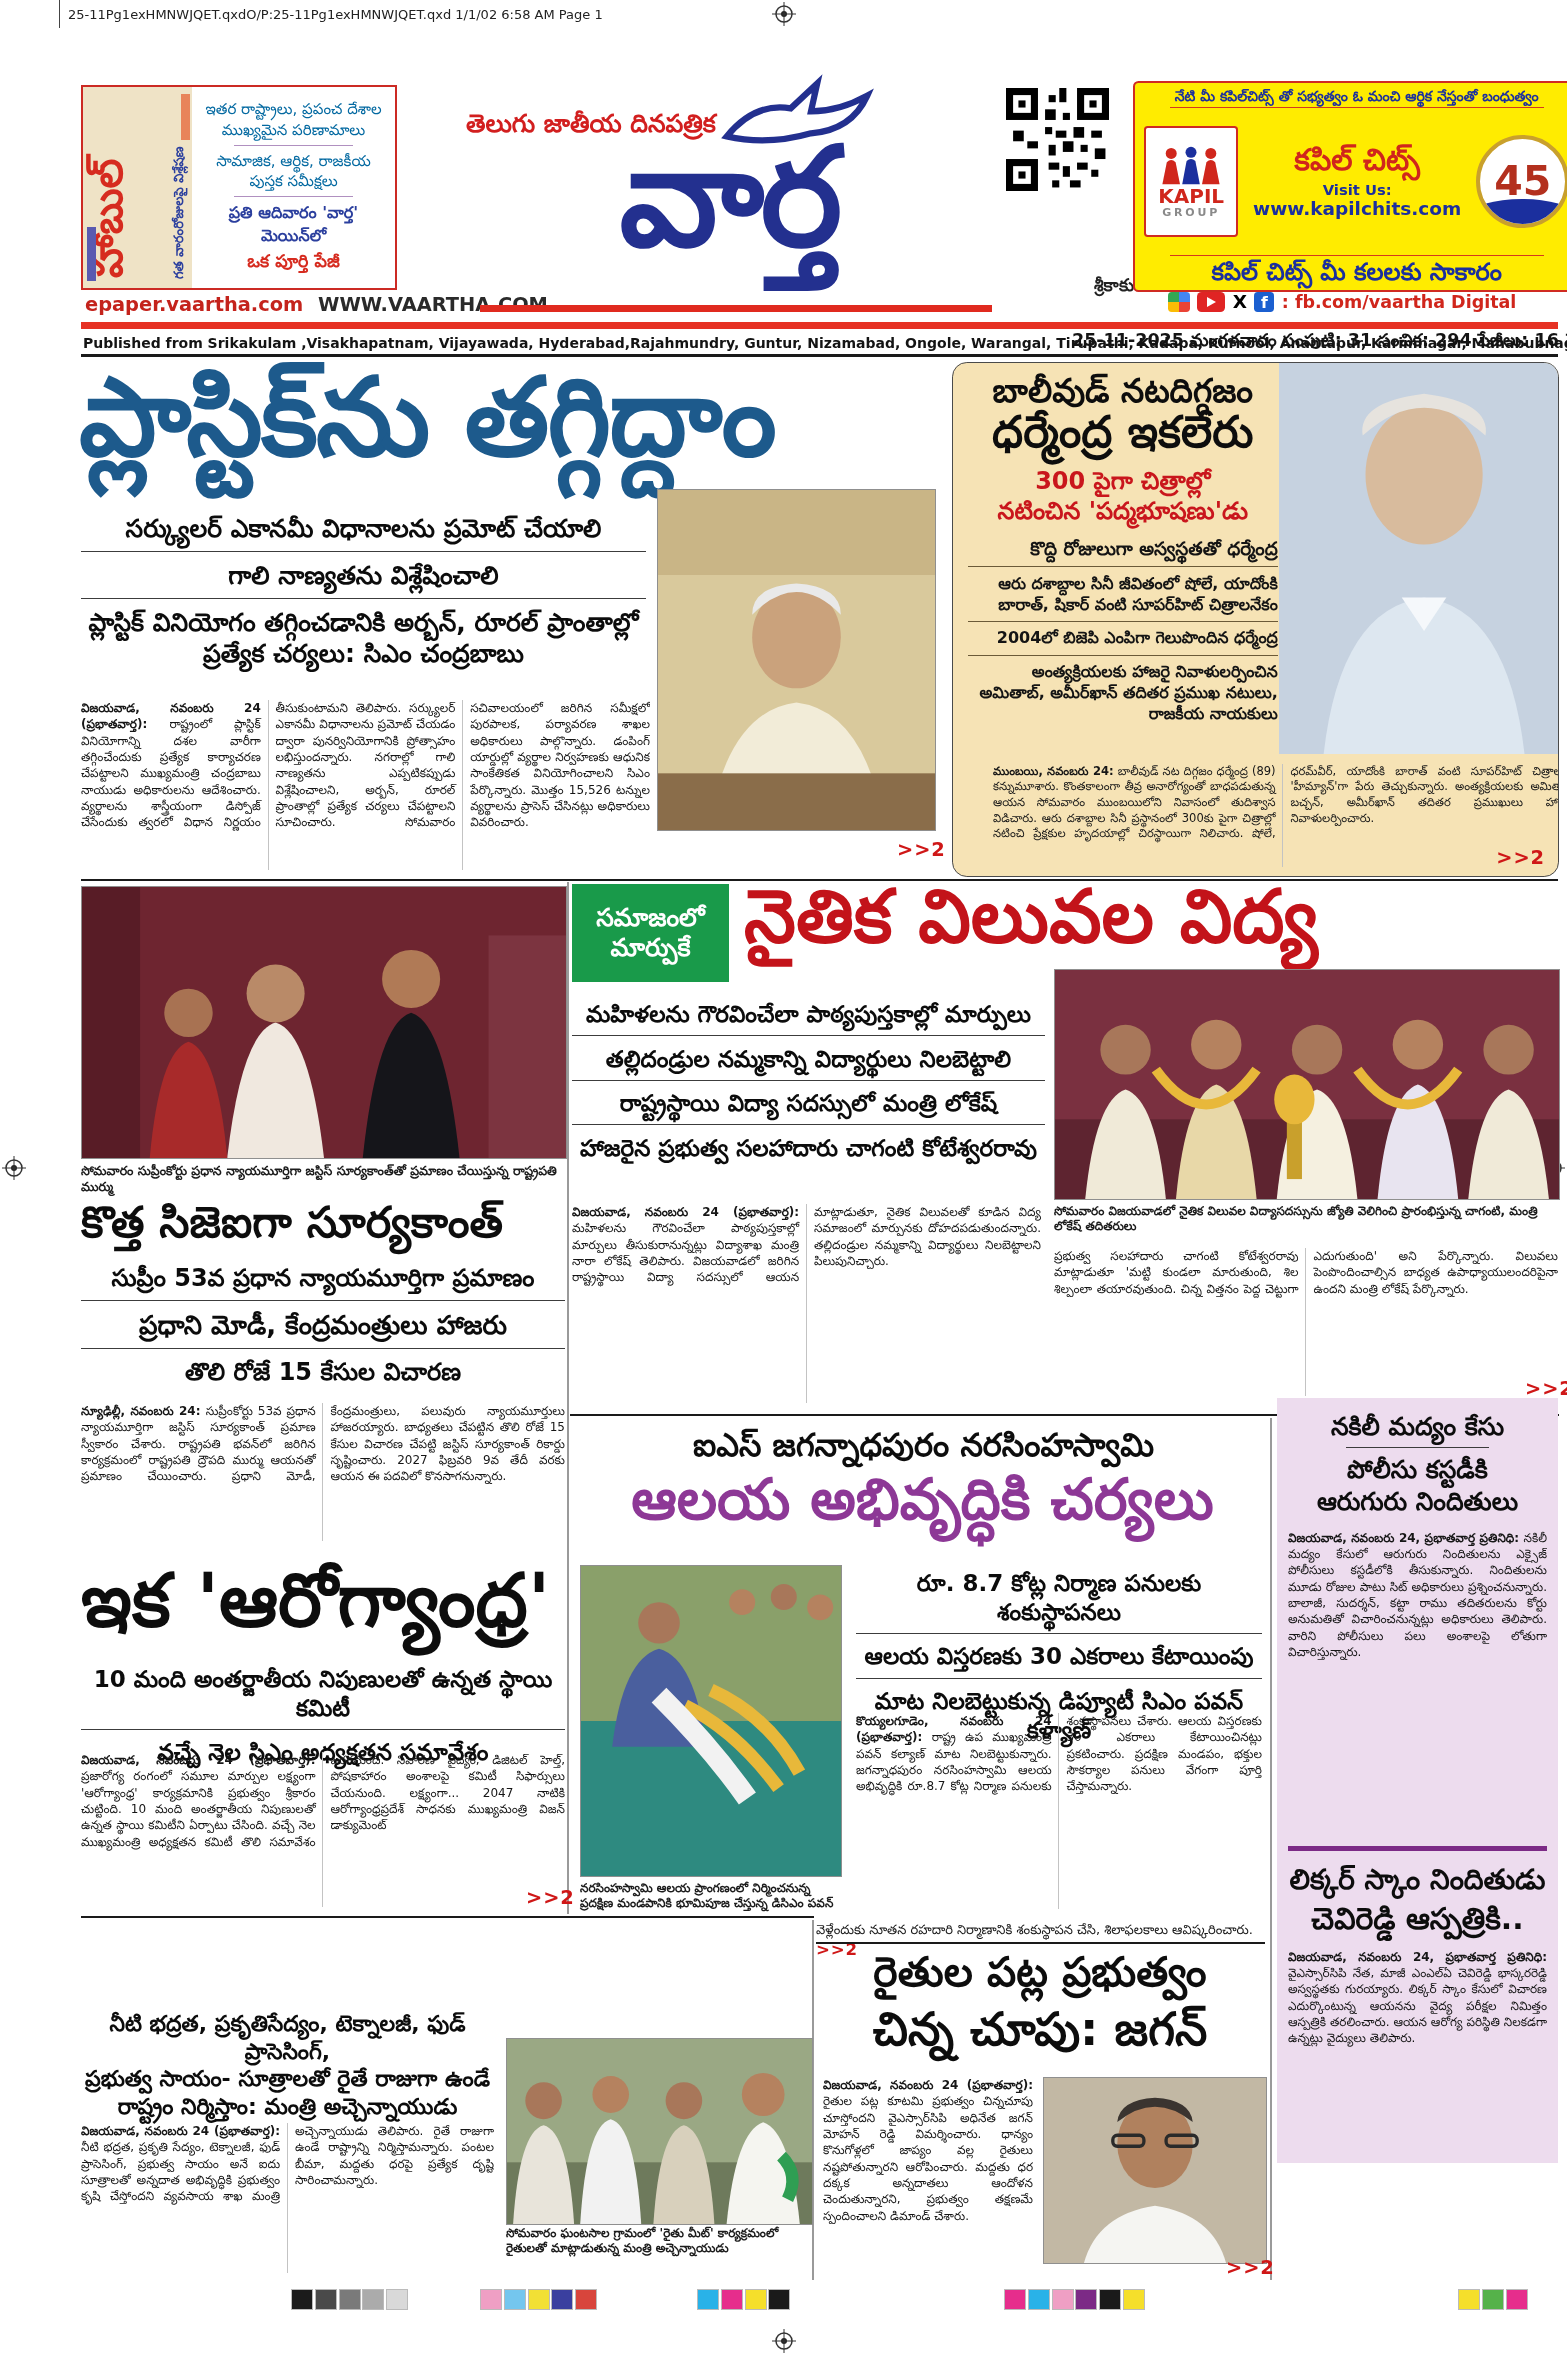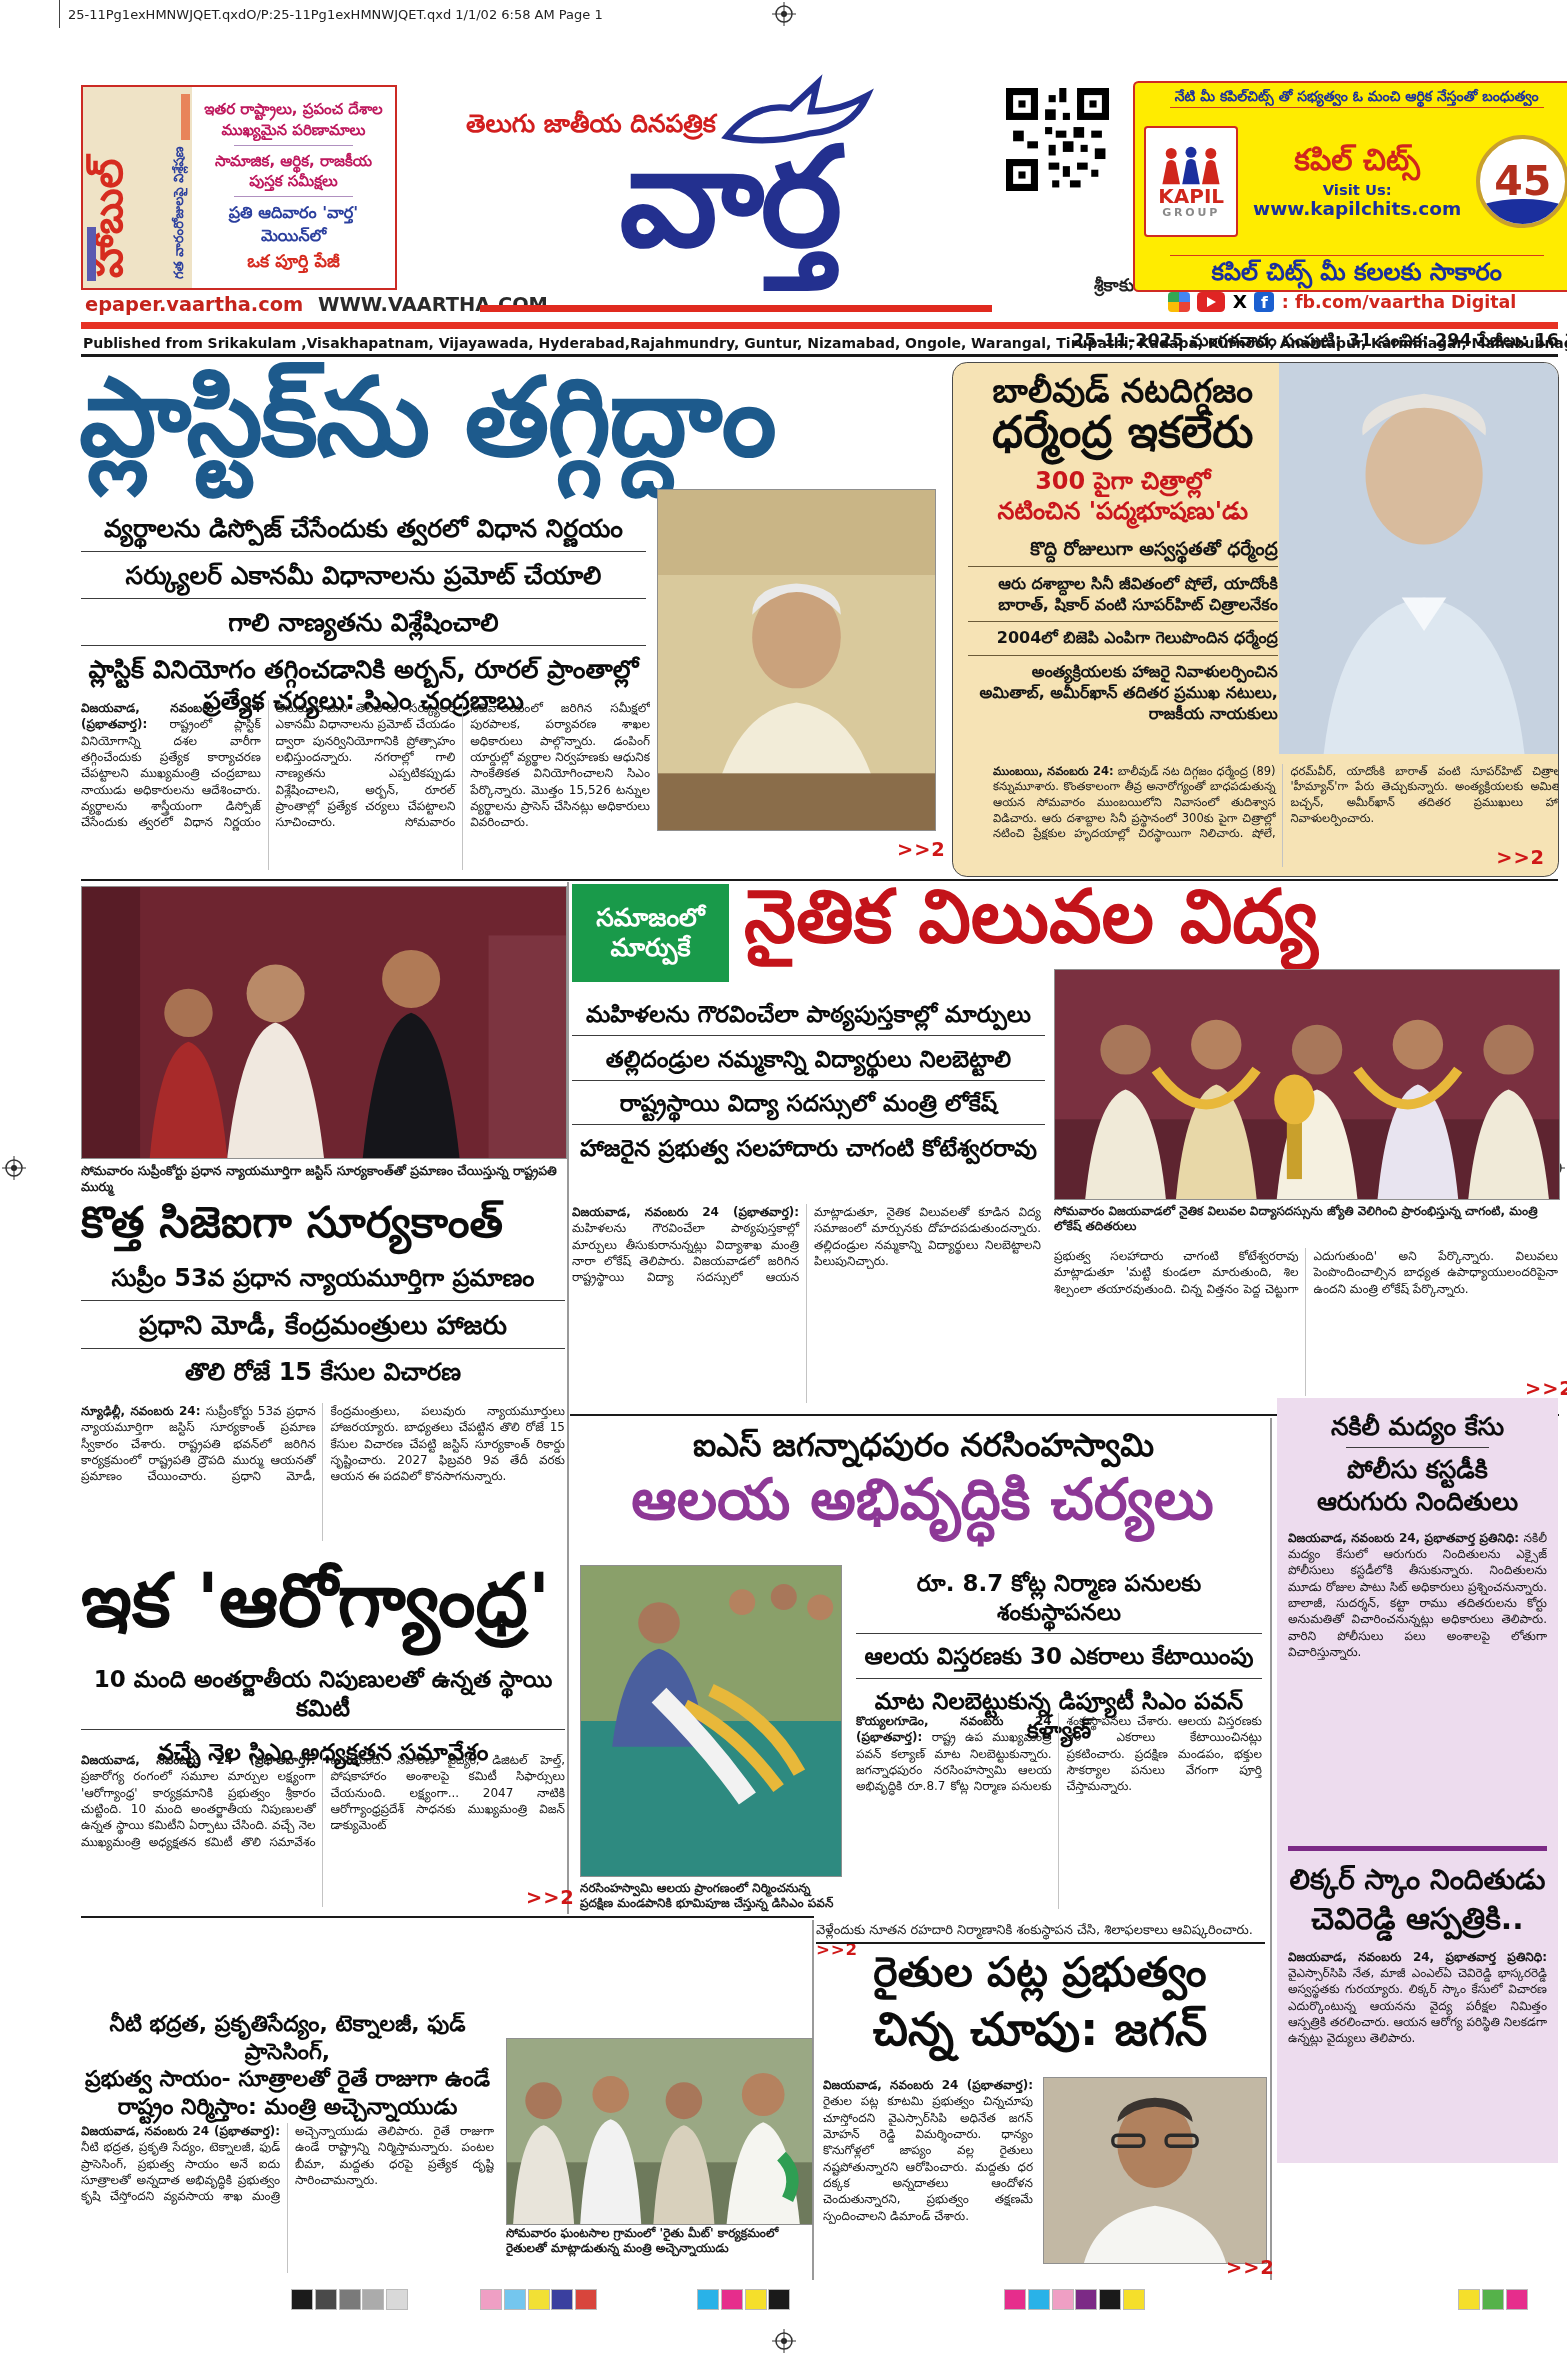--- a/index.html
+++ b/index.html
@@ -29,21 +29,21 @@
             align-items:center;justify-content:center;line-height:1.2;}
   .pinkrail{background:#eddcee;}
   .promo-box{border:2.8px solid #cc2a24;display:flex;background:#fff;overflow:hidden;}
   .promo-left{width:109px;background:#efe3c6;position:relative;overflow:hidden;}
   .promo-vert{position:absolute;left:3.7px;top:5.5px;height:185px;writing-mode:vertical-rl;
               transform:rotate(180deg);font-size:42px;font-weight:800;color:#d62b1f;line-height:1;}
   .promo-rot{position:absolute;right:5.5px;top:3.7px;height:188px;writing-mode:vertical-rl;
              transform:rotate(180deg);font-size:13px;font-weight:700;color:#2b3f9e;}
   .promo-right{flex:1;display:flex;flex-direction:column;align-items:center;justify-content:center;
                padding:3.7px 5.5px;gap:1.8px;}
-  .promo-line-g{color:#be185d;font-weight:700;font-size:15px;text-align:center;line-height:1.25;}
+  .promo-line-g{color:#0369a1;font-weight:400;font-size:15px;text-align:center;line-height:1.25;}
   .promo-line-b{color:#2b3f9e;font-weight:700;font-size:16px;text-align:center;}
   .promo-line-r{color:#d62b1f;font-weight:800;font-size:17.5px;text-align:center;}
   .promo-sep{width:62%;border-bottom:1.4px solid #b090c0;margin:3.7px 0;}
   .kapil{background:#ffec00;border:2.8px solid #d02b22;border-radius:5.5px;padding:4.6px 9.2px;
          display:flex;flex-direction:column;overflow:hidden;}
   .kapil-top{color:#1b2f9e;font-weight:700;font-size:14px;text-align:center;line-height:1.2;}
   .kapil-div{border-top:1.8px solid #d4391e;width:88%;margin:2.8px auto;}
   .kapil-mid{display:flex;align-items:center;justify-content:space-between;flex:1;gap:5.5px;}
   .kapil-logo{width:90px;height:107px;background:#fff;border:2.8px solid #d02b22;border-radius:3.7px;
               display:flex;flex-direction:column;align-items:center;justify-content:center;}
@@ -232,21 +232,20 @@
     <span class="fbline">: fb.com/vaartha Digital</span>
   </div>
 
   <div class="abs" style="left:81px;top:322px;width:1477px;height:7.4px;background:#e63224;"></div>
   <div class="abs publine" style="left:83px;top:335px;">Published from  Srikakulam ,Visakhapatnam, Vijayawada, Hyderabad,Rajahmundry, Guntur, Nizamabad, Ongole, Warangal, Tirupathi, Kadapa, Kurnool, Anantapur,  Karimnagar, Mahabubnagar, Khammam, Nellore, Nalgonda, Tadepalligudem</div>
   <div class="abs dateline" style="left:1072px;top:330px;">25-11-2025 మంగళవారం సంపుటి: 31 సంచిక: 294  పేజీలు: 16  వెల: 6.50</div>
   <div class="abs hrule" style="left:81px;top:354px;width:1477px;height:2.8px;"></div>
 
   <div class="abs headline-blue" style="left:79px;top:365px;width:868px;font-size:109px;">ప్లాస్టిక్‌ను తగ్గిద్దాం</div>
   <div class="abs" style="left:81px;top:513px;width:565px;">
-    <div class="sub u" style="font-size:25px;">వ్యర్థాలను డిస్పోజ్ చేసేందుకు త్వరలో విధాన నిర్ణయం</div>
     <div class="sub u" style="font-size:25px;">సర్క్యులర్ ఎకానమీ విధానాలను ప్రమోట్ చేయాలి</div>
     <div class="sub u" style="font-size:25px;">గాలి నాణ్యతను విశ్లేషించాలి</div>
     <div class="sub" style="font-size:25px;">ప్లాస్టిక్ వినియోగం తగ్గించడానికి అర్బన్, రూరల్ ప్రాంతాల్లో ప్రత్యేక చర్యలు: సిఎం చంద్రబాబు</div>
   </div>
   <div class="abs photo" style="left:657px;top:489px;width:277px;height:340px;">
     <svg viewBox="0 0 100 120" preserveAspectRatio="none">
       <rect width="100" height="120" fill="#d9c99c"></rect>
       <rect y="0" width="100" height="30" fill="#c9b586"></rect>
       <ellipse cx="50" cy="52" rx="16" ry="18" fill="#caa27c"></ellipse>
       <path d="M34 44 Q50 28 66 44 Q66 34 50 33 Q34 34 34 44Z" fill="#e9e9e9"></path>

